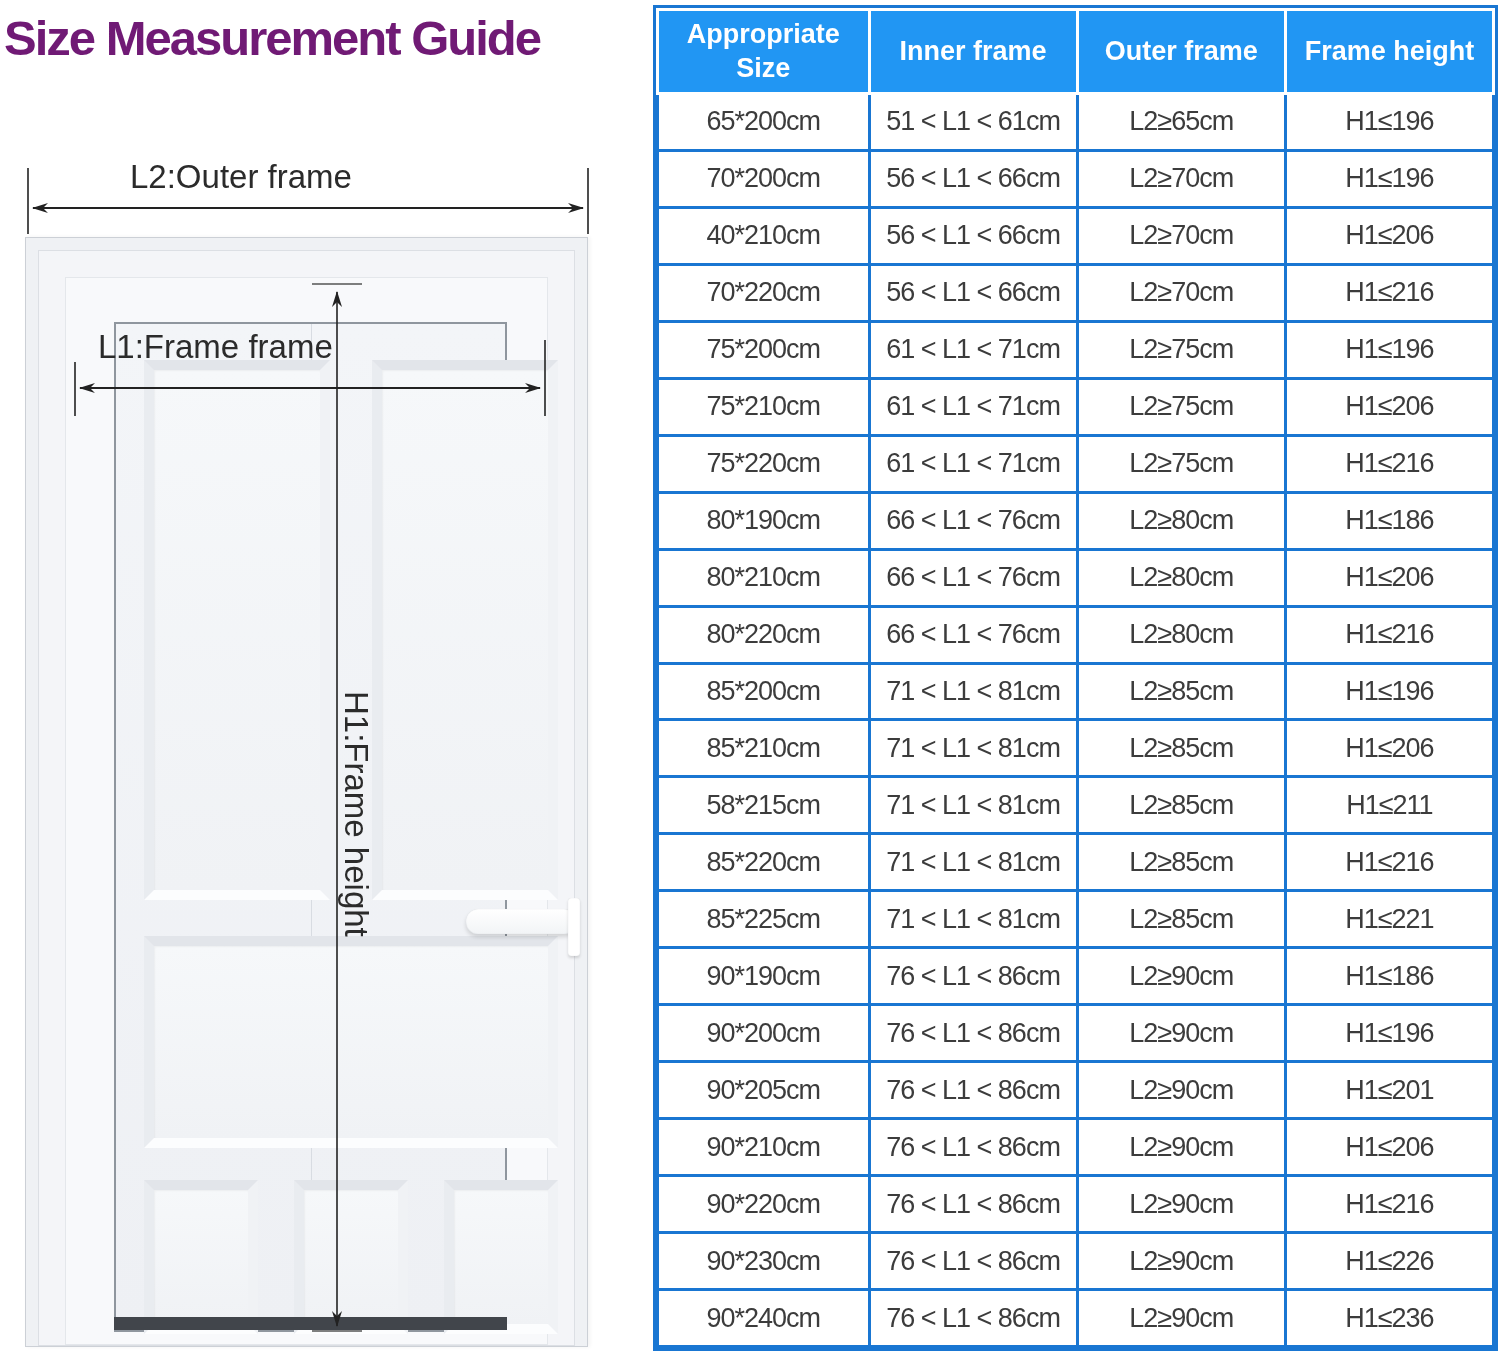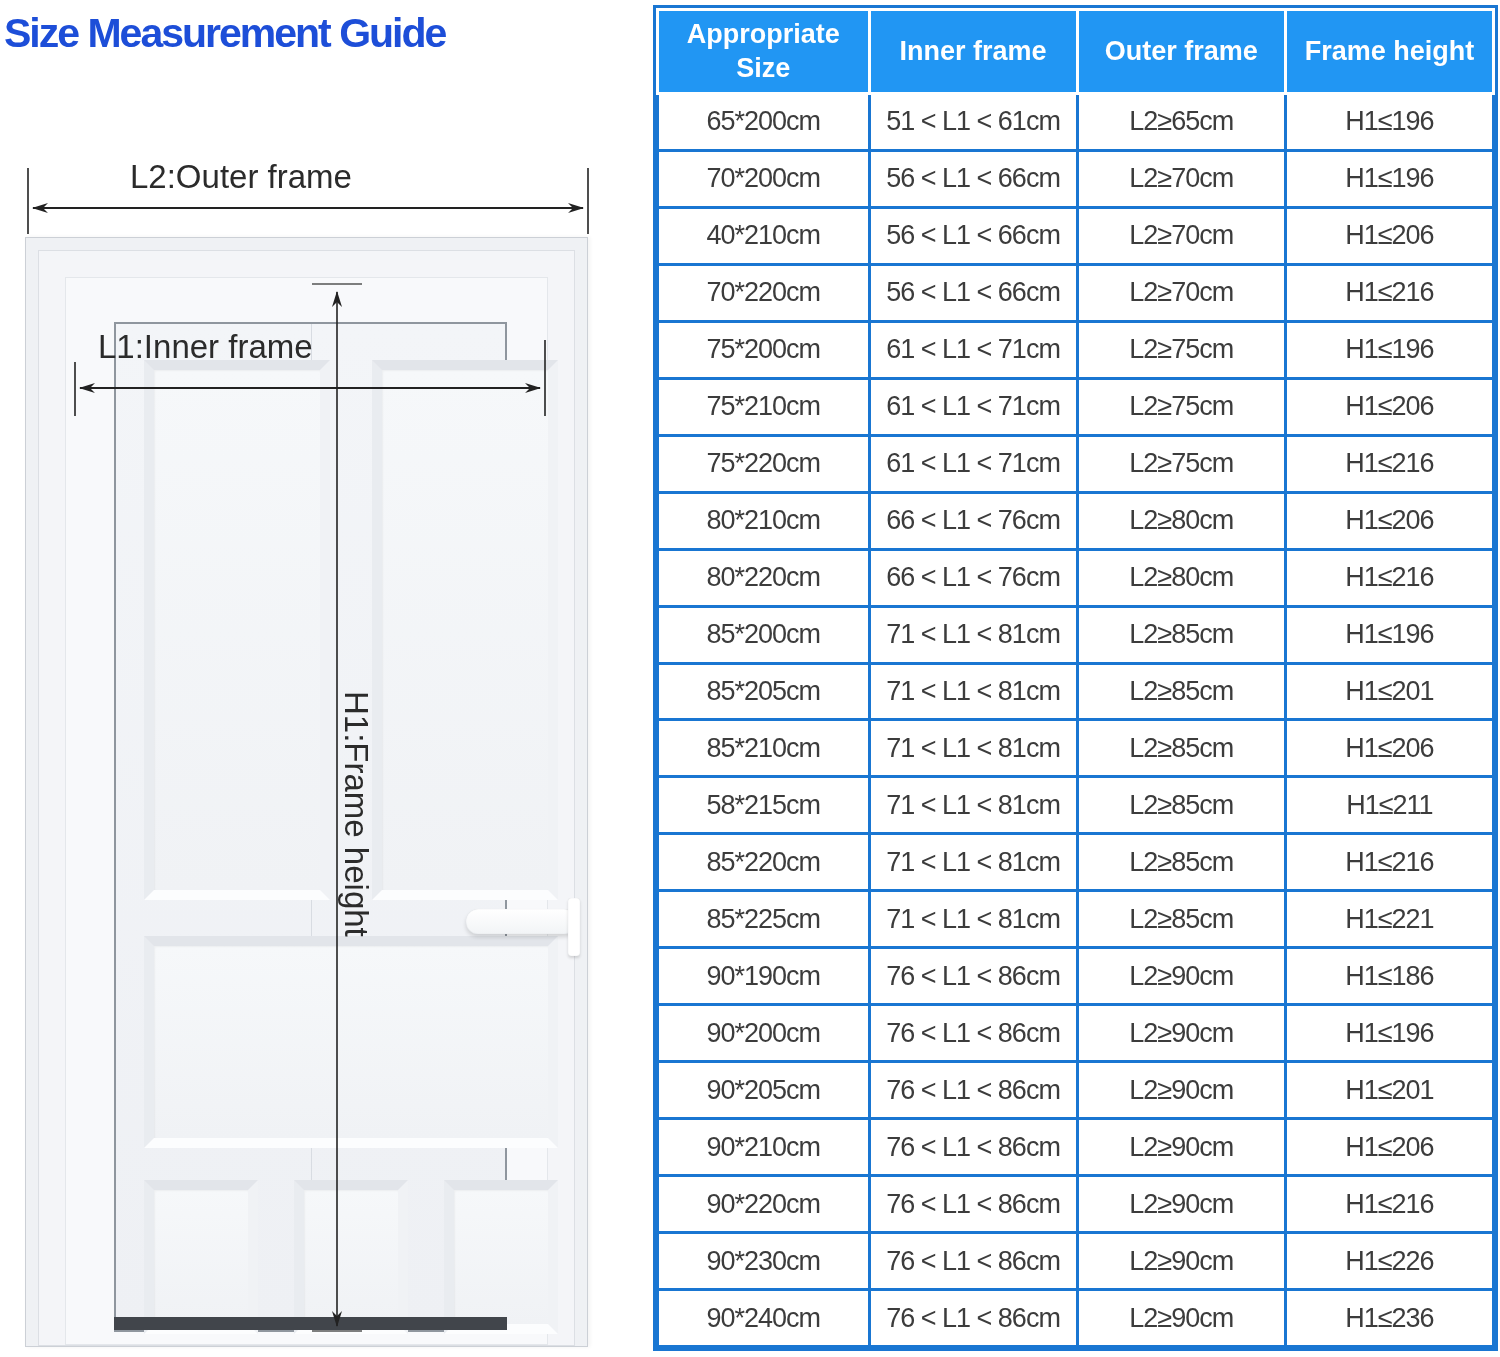--- a/index.html
+++ b/index.html
@@ -8,21 +8,21 @@
   .page {
     position:relative; width:1500px; height:1357px; background:#ffffff;
     overflow:hidden;
   }
 
   
   .left-pane { position:absolute; left:0; top:0; width:655px; height:1357px; }
 
   .page-title {
     position:absolute; left:4px; top:10px; width:648px;
-    font-size:41px; font-weight:700; letter-spacing:-2px; color:#1d4ed8;
+    font-size:49px; font-weight:700; letter-spacing:-2px; color:#701a75;
     white-space:nowrap;
   }
 
   .dim-label {
     position:absolute; color:#2b2b2b; font-size:33px; font-weight:400;
     letter-spacing:0px; white-space:nowrap;
   }
   .label-outer { left:130px; top:158px; width:360px; }
   .label-inner { left:98px;  top:328px; }
   .label-height {
@@ -146,21 +146,21 @@
       <line x1="75" y1="362" x2="75" y2="416" stroke="#222" stroke-width="1.6"></line>
       <line x1="545" y1="340" x2="545" y2="416" stroke="#222" stroke-width="1.6"></line>
       <line x1="80" y1="388" x2="540" y2="388" stroke="#222" stroke-width="1.8" marker-start="url(#ah)" marker-end="url(#ah)"></line>
 
       <line x1="312" y1="284" x2="362" y2="284" stroke="#555" stroke-width="1.4"></line>
       <line x1="312" y1="1331" x2="362" y2="1331" stroke="#555" stroke-width="1.4"></line>
       <line x1="337" y1="292" x2="337" y2="1326" stroke="#222" stroke-width="1.6" marker-start="url(#ah)" marker-end="url(#ah)"></line>
     </svg>
 
     <div class="dim-label label-outer">L2:Outer frame</div>
-    <div class="dim-label label-inner">L1:Inner frame</div>
+    <div class="dim-label label-inner">L1:Frame frame</div>
     <div class="dim-label label-height">H1:Frame height</div>
   </div>
 
   <div class="table-wrap">
     <table class="size-table">
       <colgroup>
         <col style="width:25.3%">
           <col style="width:24.9%">
           <col style="width:24.9%">
           <col style="width:24.9%">
@@ -210,44 +210,44 @@
             <td>L2≥75cm</td>
             <td>H1≤206</td>
           </tr>
           <tr>
             <td>75*220cm</td>
             <td>61 &lt; L1 &lt; 71cm</td>
             <td>L2≥75cm</td>
             <td>H1≤216</td>
           </tr>
           <tr>
+            <td>80*190cm</td>
+            <td>66 &lt; L1 &lt; 76cm</td>
+            <td>L2≥80cm</td>
+            <td>H1≤186</td>
+          </tr>
+          <tr>
             <td>80*210cm</td>
             <td>66 &lt; L1 &lt; 76cm</td>
             <td>L2≥80cm</td>
             <td>H1≤206</td>
           </tr>
           <tr>
             <td>80*220cm</td>
             <td>66 &lt; L1 &lt; 76cm</td>
             <td>L2≥80cm</td>
             <td>H1≤216</td>
           </tr>
           <tr>
             <td>85*200cm</td>
             <td>71 &lt; L1 &lt; 81cm</td>
             <td>L2≥85cm</td>
             <td>H1≤196</td>
           </tr>
           <tr>
-            <td>85*205cm</td>
-            <td>71 &lt; L1 &lt; 81cm</td>
-            <td>L2≥85cm</td>
-            <td>H1≤201</td>
-          </tr>
-          <tr>
             <td>85*210cm</td>
             <td>71 &lt; L1 &lt; 81cm</td>
             <td>L2≥85cm</td>
             <td>H1≤206</td>
           </tr>
           <tr>
             <td>58*215cm</td>
             <td>71 &lt; L1 &lt; 81cm</td>
             <td>L2≥85cm</td>
             <td>H1≤211</td>

